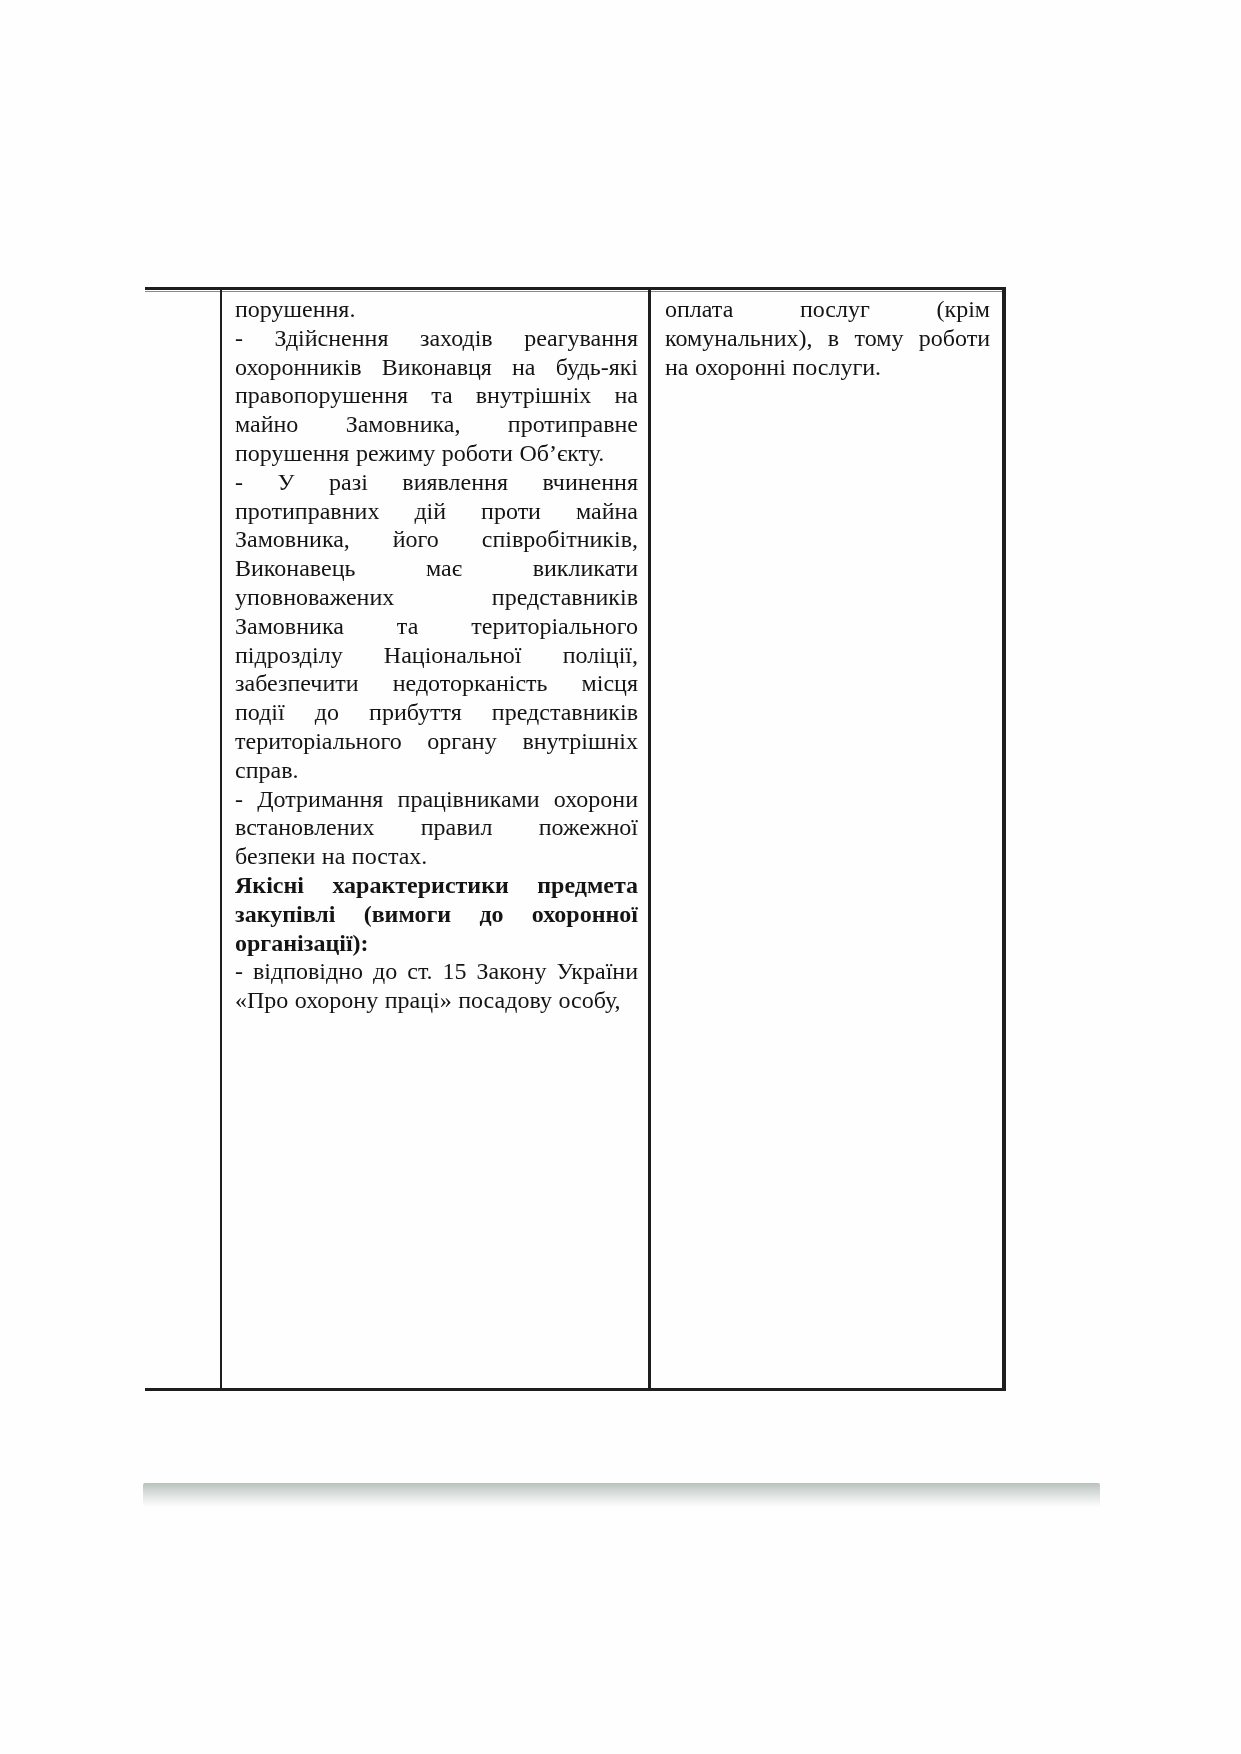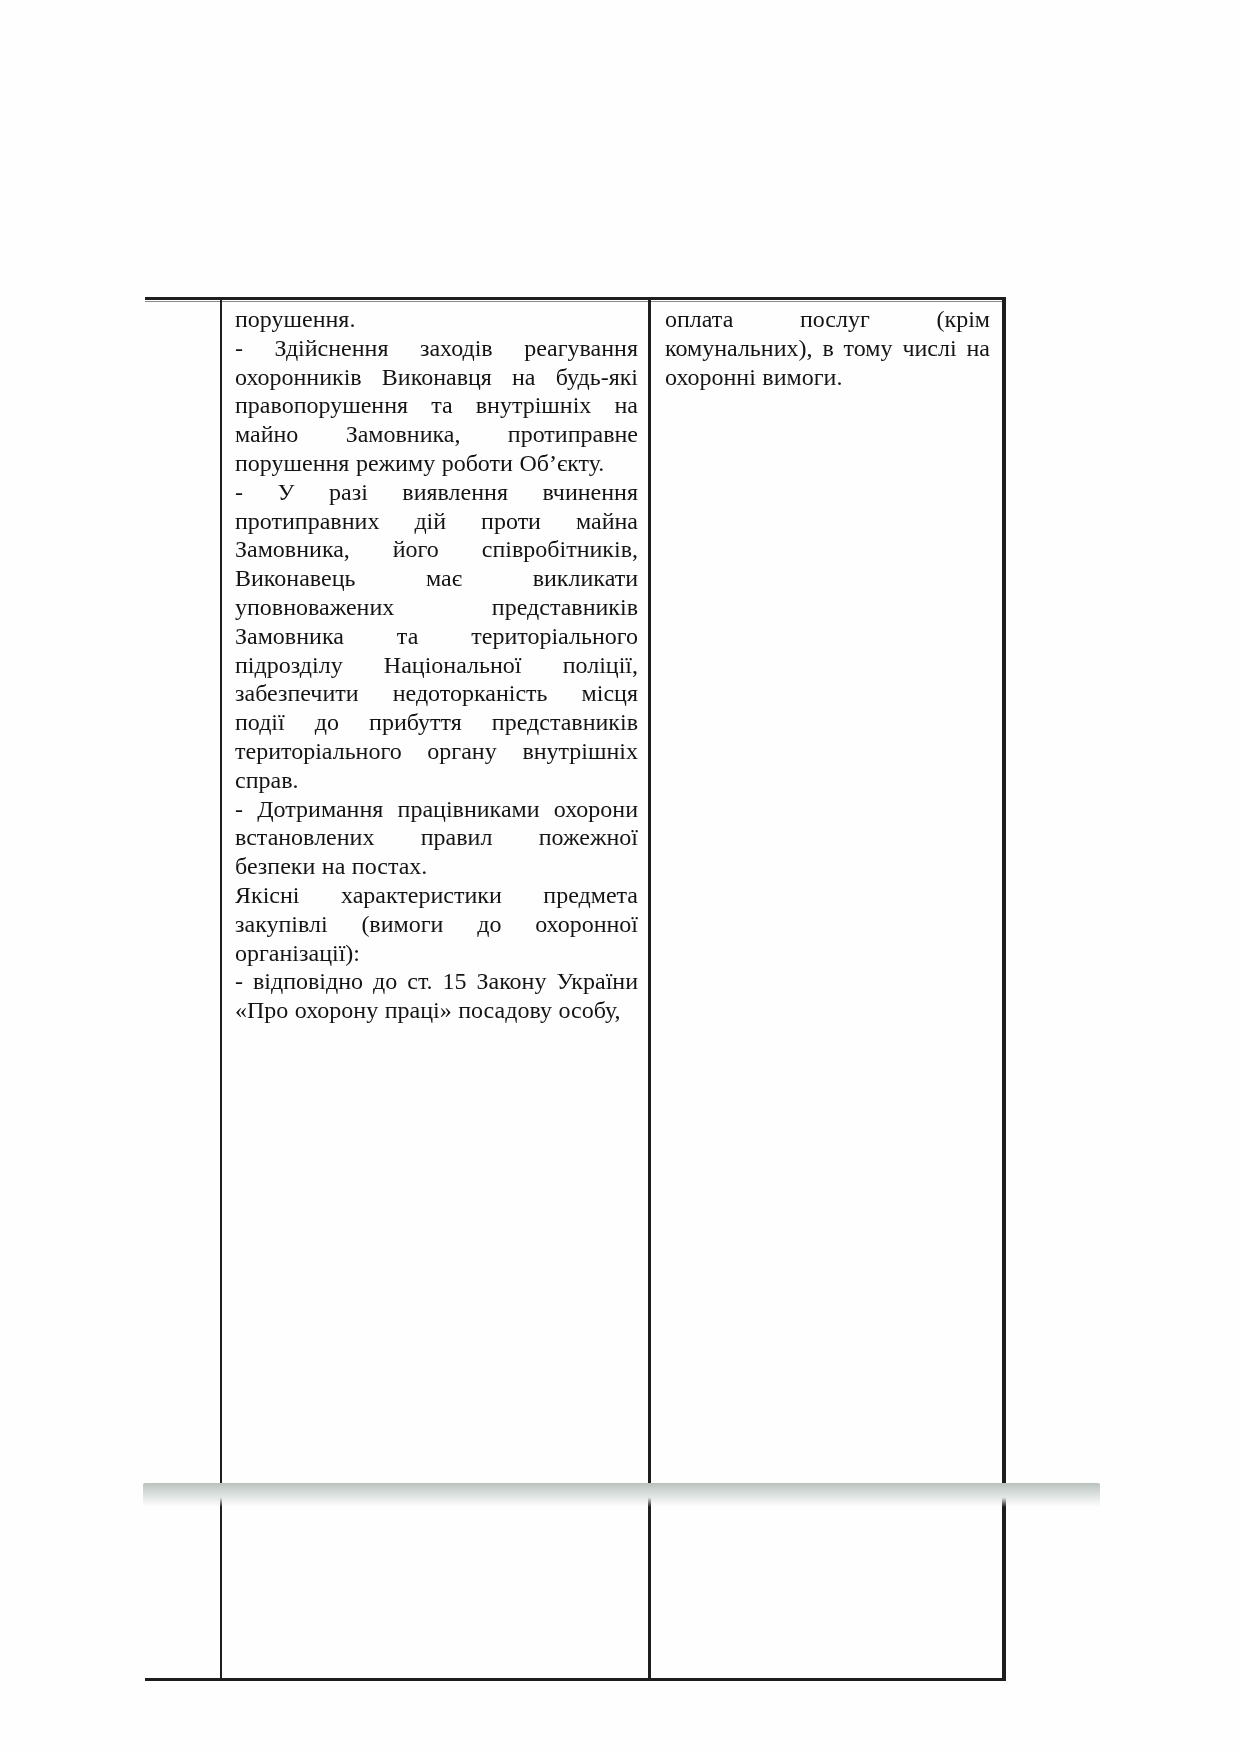--- a/index.html
+++ b/index.html
@@ -12,23 +12,23 @@
     width: 1241px;
     height: 1754px;
     background: #fffefe;
     overflow: hidden;
     font-family: "Liberation Serif", "DejaVu Serif", serif;
     color: #141414;
   }
   .doc-table {
     position: absolute;
     left: 145px;
-    top: 297px;
+    top: 287px;
     width: 861px;
-    height: 1384px;
+    height: 1104px;
     border-top: 3px solid #1e1e1e;
     border-bottom: 3px solid #1e1e1e;
     border-right: 4px solid #1e1e1e;
     box-sizing: border-box;
     overflow: hidden;
   }
   
   .doc-table::before {
     content: "";
     position: absolute;
@@ -62,21 +62,21 @@
   .cell p {
     margin: 0;
     font-size: 24px;
     line-height: 28.8px;
     text-align: justify;
     text-align-last: left;
     text-justify: inter-word;
     word-spacing: 0.5px;
   }
   .cell p.bold {
-    font-weight: normal;
+    font-weight: bold;
   }
   .scan-band {
     position: absolute;
     left: 143px;
     top: 1483px;
     width: 957px;
     height: 24px;
     background: linear-gradient(to bottom,
       #b9c1bd 0%,
       #ccd3cf 25%,
@@ -97,20 +97,20 @@
     <div class="cell cell-mid">
       <p>порушення.</p>
       <p>- Здійснення заходів реагування охоронників Виконавця на будь-які правопорушення та внутрішніх на майно Замовника, протиправне порушення режиму роботи Об’єкту.</p>
       <p>- У разі виявлення вчинення протиправних дій проти майна Замовника, його співробітників, Виконавець має викликати уповноважених представників Замовника та територіального підрозділу Національної поліції, забезпечити недоторканість місця події до прибуття представників територіального органу внутрішніх справ.</p>
       <p>- Дотримання працівниками охорони встановлених правил пожежної безпеки на постах.</p>
       <p class="bold">Якісні характеристики предмета закупівлі (вимоги до охоронної організації):</p>
       <p>- відповідно до ст. 15 Закону України «Про охорону праці» посадову особу,</p>
     </div>
 
     <div class="cell cell-right">
-      <p>оплата послуг (крім комунальних), в тому числі на охоронні вимоги.</p>
+      <p>оплата послуг (крім комунальних), в тому роботи на охоронні послуги.</p>
     </div>
 
   </div>
 
   <div class="scan-band"></div>
 
 </div>
 
 </body></html>

